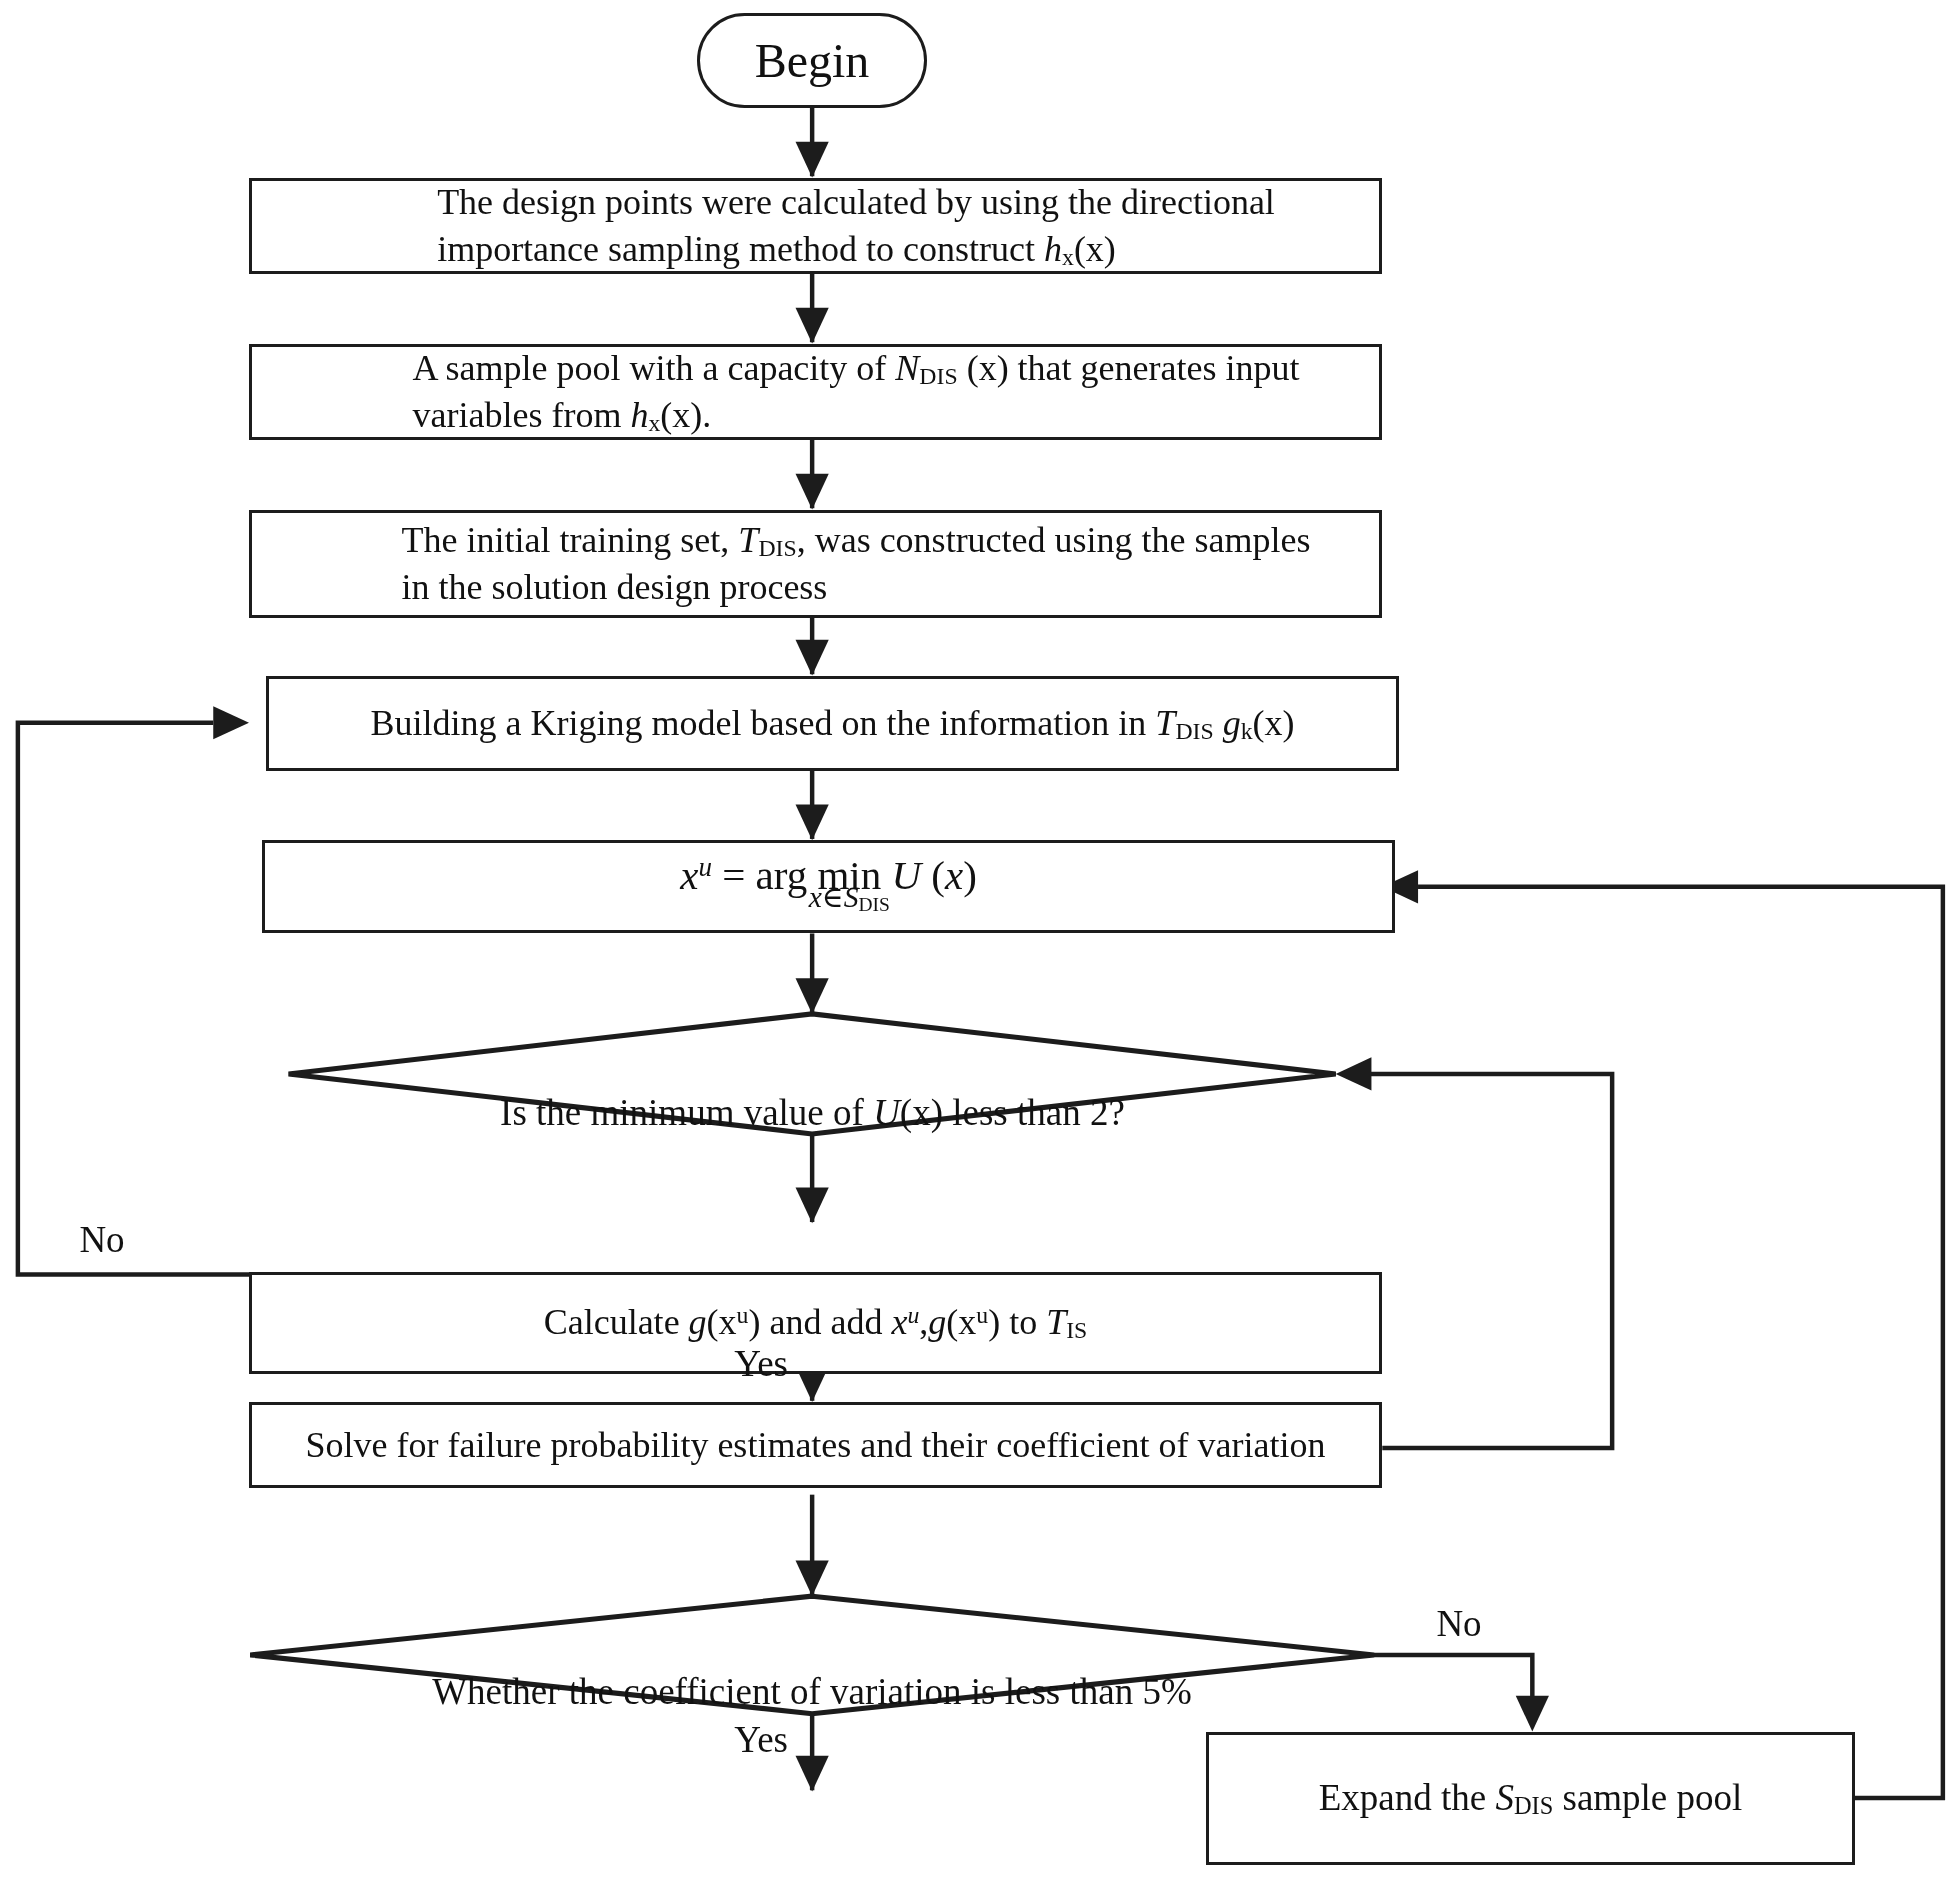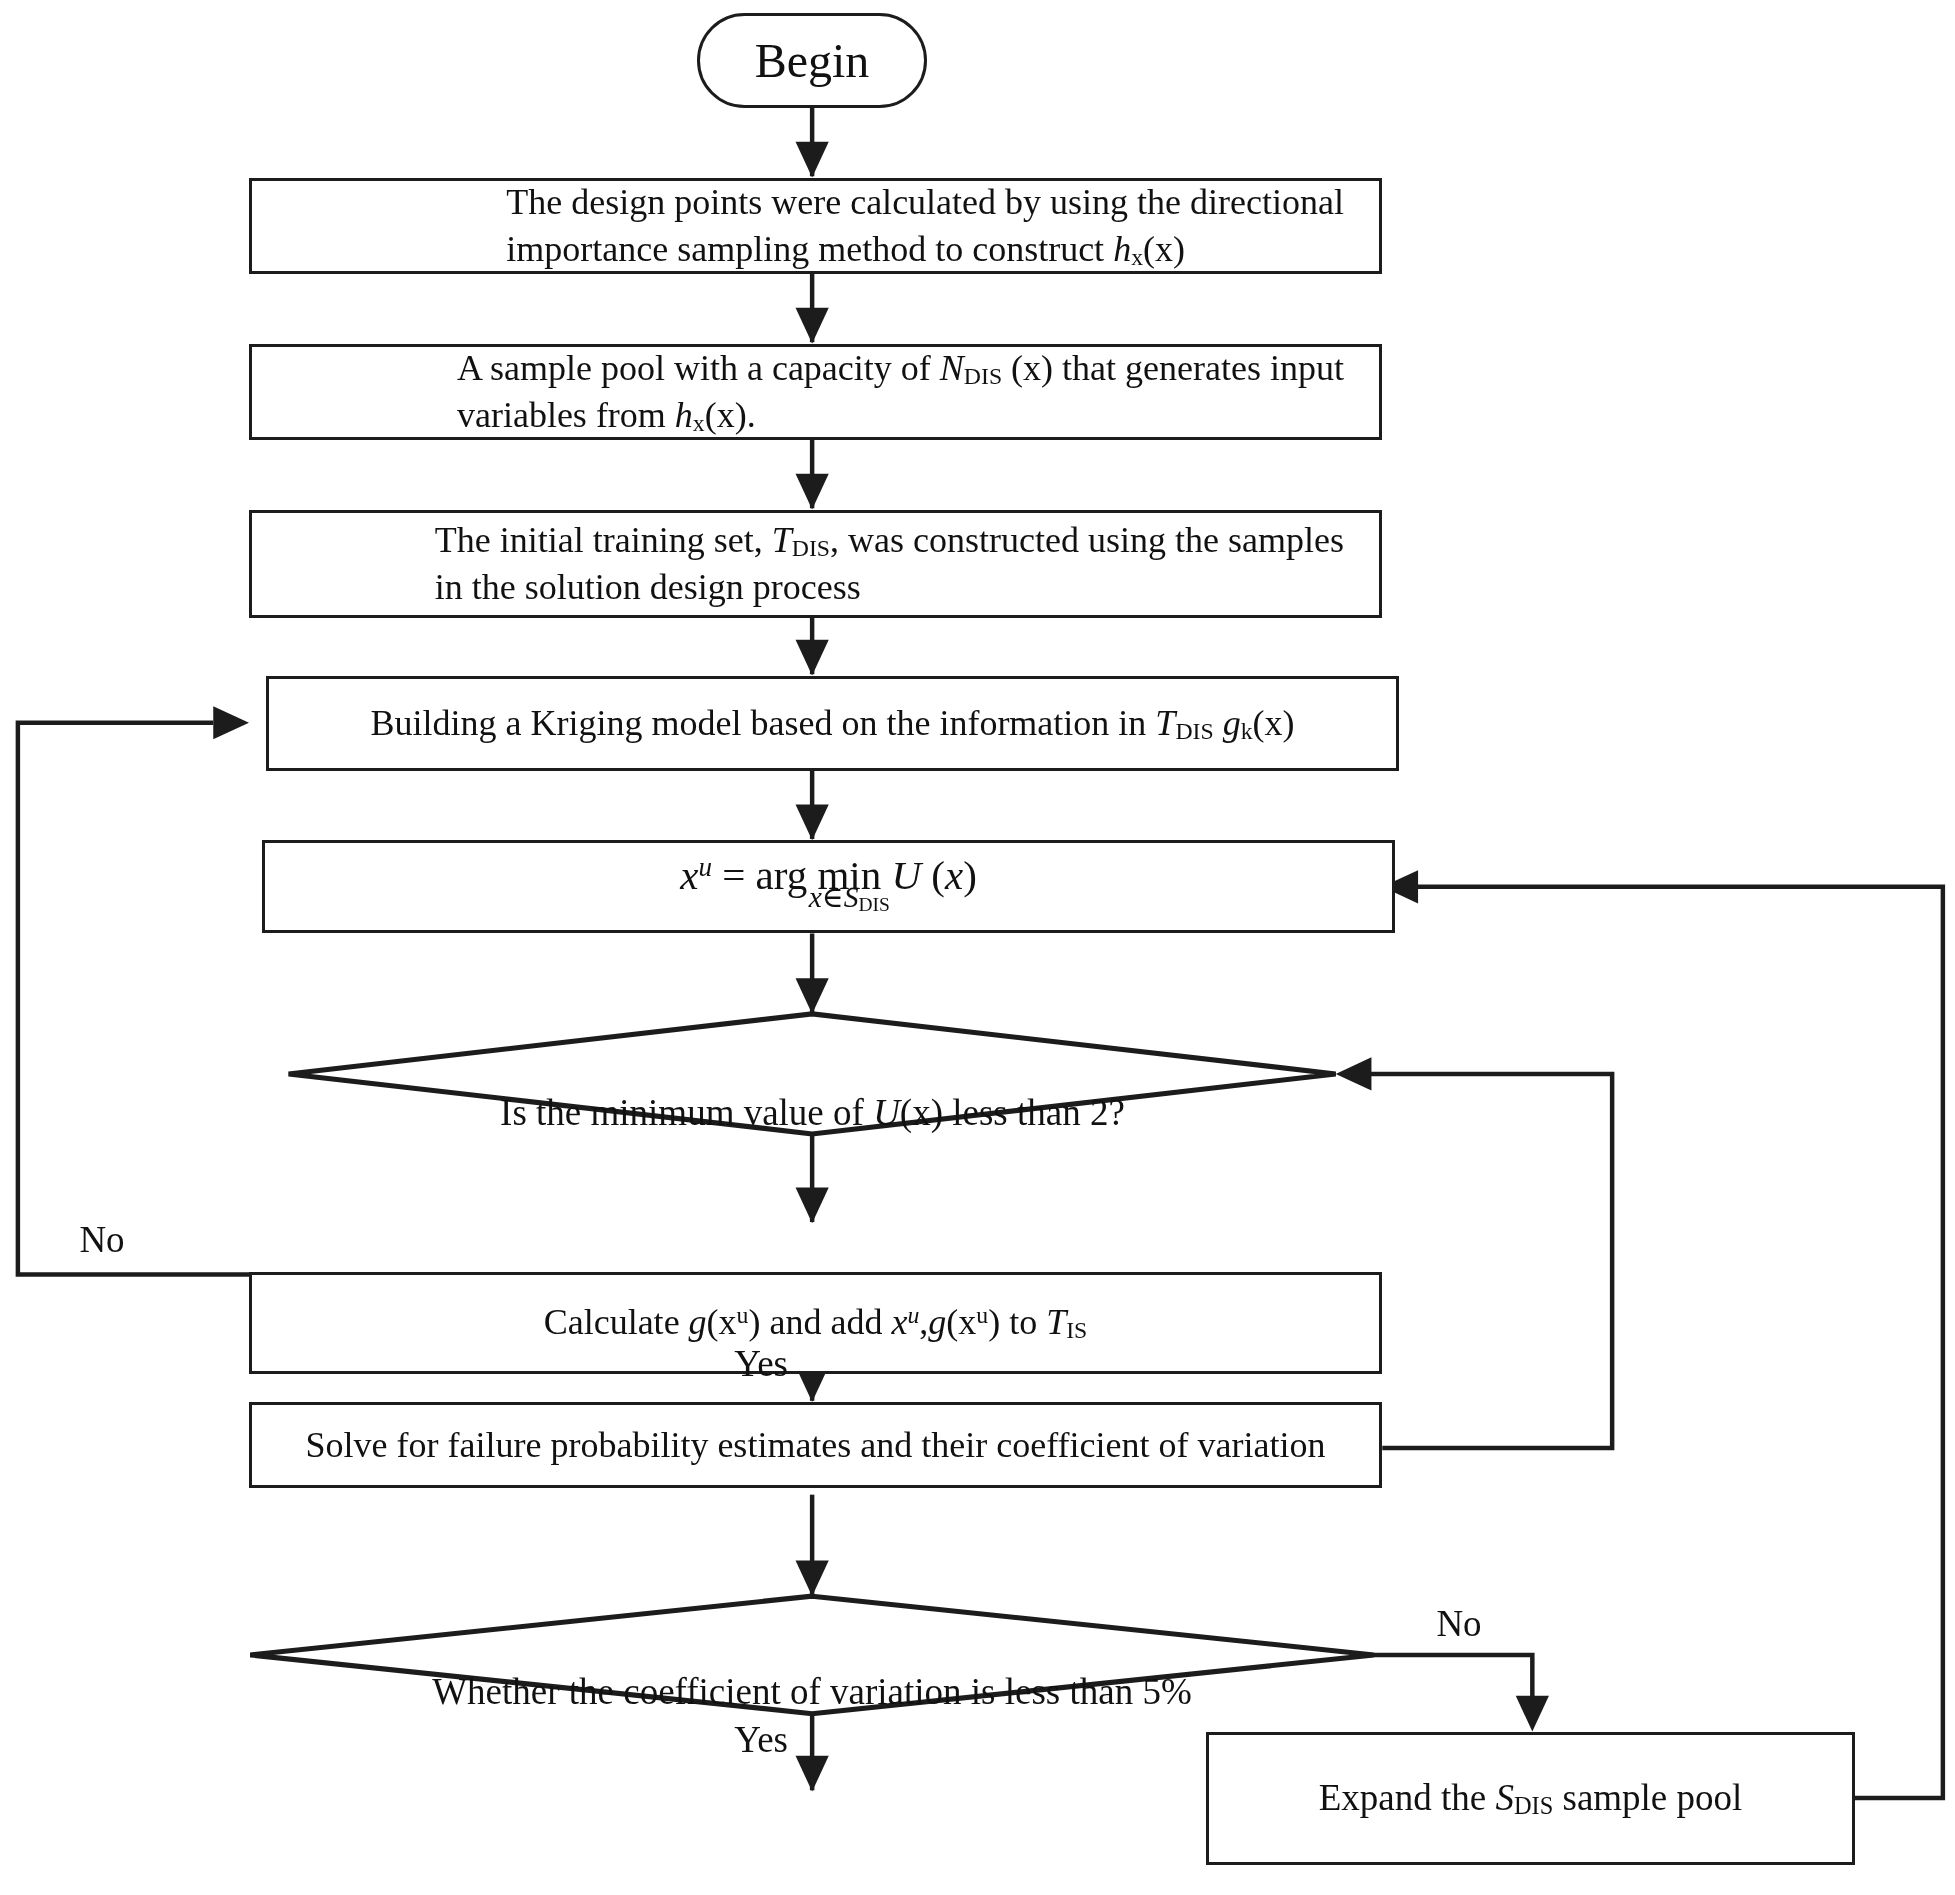--- a/index.html
+++ b/index.html
@@ -11,21 +11,21 @@
   .stage{
     position:relative;width:1955px;height:1895px;background:var(--bg);
     font-family:"Liberation Serif","DejaVu Serif",serif;color:var(--text);
     overflow:hidden;
   }
   svg.wires{position:absolute;left:0;top:0;z-index:0;color:var(--stroke);}
   .node{position:absolute;z-index:1;background:var(--bg);border:3.8px solid var(--stroke);
         box-sizing:border-box;display:flex;align-items:center;}
   .terminal{border-radius:49px;justify-content:center;font-size:48px;}
   .box{font-size:36px;line-height:1.3;}
-  .al{justify-content:flex-end;}
+  .al{justify-content:center;}
   .al .tx{padding-left:116px;padding-right:35px;}
   .ac{justify-content:center;text-align:center;}
   .ln{white-space:nowrap;}
   .dtx{position:absolute;z-index:2;display:flex;align-items:flex-end;justify-content:center;
        font-size:37px;background:transparent;}
   .dtx .ln{text-align:center;}
   .lbl{position:absolute;z-index:2;font-size:37px;white-space:nowrap;}
   .it{font-style:italic;}
   .sb{font-size:0.66em;vertical-align:-0.18em;}
   .sp{font-size:0.66em;vertical-align:0.48em;}

